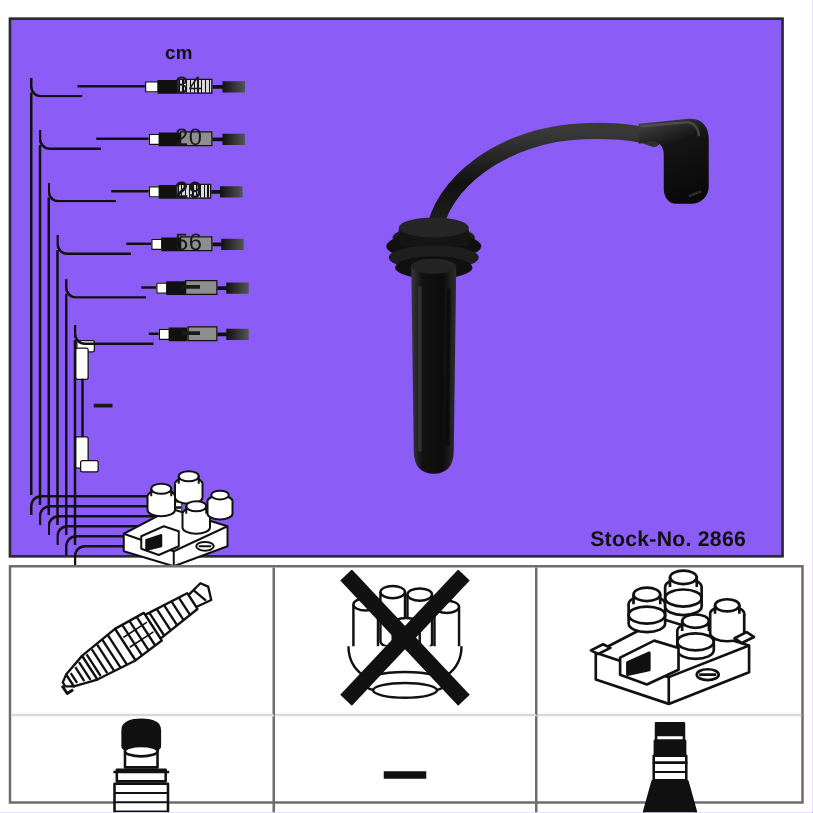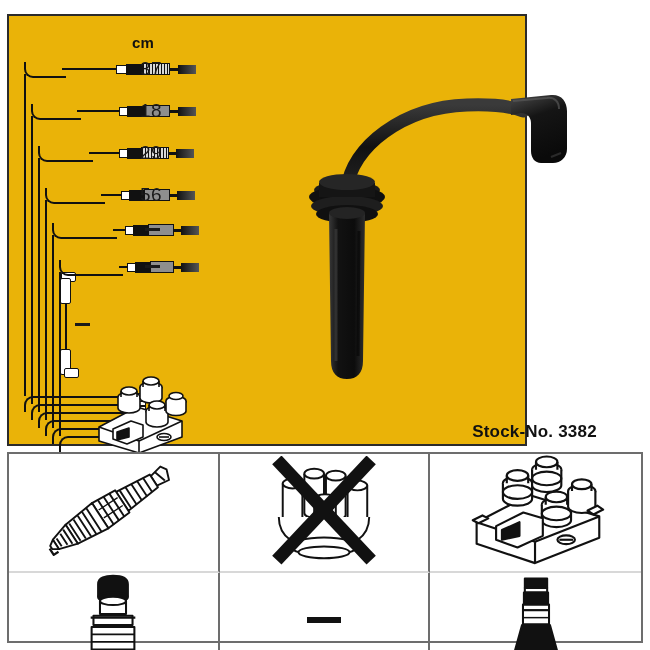--- a/index.html
+++ b/index.html
@@ -14,25 +14,25 @@
     background: #ffffff;
     font-family: "Liberation Sans", sans-serif;
     overflow: hidden;
   }
 
   
   #main-frame {
     position: absolute;
     left: 7px;
     top: 14px;
-    width: 520px;
+    width: 620px;
     height: 432px;
     border: 2px solid #2b2b2b;
     box-sizing: border-box;
-    background: #eab308;
+    background: #8b5cf6;
   }
 
   
   .legend-header {
     position: absolute;
     left: 130px;
     top: 32px;
     font-size: 15px;
     font-weight: bold;
     color: #111;
@@ -230,45 +230,45 @@
     <div class="cable-row" style="left:53px; top:46px; width:100px;">
       <div class="cable-wire" style="left:0; width:57px;"></div>
       <div class="conn" style="left:54px; width:80px;">
         <div class="seg seg-white" style="left:0; top:3px; width:11px; height:9px;"></div>
         <div class="seg seg-black" style="left:10px; top:2px; width:16px; height:11px;"></div>
         <div class="seg seg-hatch" style="left:26px; top:1px; width:28px; height:12px;"></div>
         <div class="seg seg-rod" style="left:54px; top:6px; width:10px; height:3px;"></div>
         <div class="seg seg-tip" style="left:62px; top:3px; width:18px; height:9px;"></div>
       </div>
     </div>
-    <div class="legend-value" style="top:42px;">37</div>
+    <div class="legend-value" style="top:42px;">34</div>
 
     <div class="cable-row" style="left:68px; top:88px; width:100px;">
       <div class="cable-wire" style="left:0; width:45px;"></div>
       <div class="conn" style="left:42px; width:80px;">
         <div class="seg seg-white" style="left:0; top:3px; width:9px; height:9px;"></div>
         <div class="seg seg-black" style="left:8px; top:2px; width:17px; height:11px;"></div>
         <div class="seg seg-gray" style="left:25px; top:1px; width:26px; height:12px;"></div>
         <div class="seg seg-rod" style="left:51px; top:6px; width:10px; height:3px;"></div>
         <div class="seg seg-tip" style="left:59px; top:3px; width:18px; height:9px;"></div>
       </div>
     </div>
-    <div class="legend-value" style="top:84px;">18</div>
+    <div class="legend-value" style="top:84px;">20</div>
 
     <div class="cable-row" style="left:80px; top:130px; width:100px;">
       <div class="cable-wire" style="left:0; width:33px;"></div>
       <div class="conn" style="left:30px; width:80px;">
         <div class="seg seg-white" style="left:0; top:3px; width:9px; height:9px;"></div>
         <div class="seg seg-black" style="left:8px; top:2px; width:14px; height:11px;"></div>
         <div class="seg seg-hatch" style="left:22px; top:1px; width:28px; height:12px;"></div>
         <div class="seg seg-rod" style="left:50px; top:6px; width:9px; height:3px;"></div>
         <div class="seg seg-tip" style="left:57px; top:3px; width:18px; height:9px;"></div>
       </div>
     </div>
-    <div class="legend-value" style="top:126px;">29</div>
+    <div class="legend-value" style="top:126px;font-weight:bold;">29</div>
 
     <div class="cable-row" style="left:92px; top:172px; width:100px;">
       <div class="cable-wire" style="left:0; width:23px;"></div>
       <div class="conn" style="left:20px; width:80px;">
         <div class="seg seg-white" style="left:0; top:3px; width:9px; height:9px;"></div>
         <div class="seg seg-black" style="left:8px; top:2px; width:15px; height:11px;"></div>
         <div class="seg seg-gray" style="left:23px; top:1px; width:26px; height:12px;"></div>
         <div class="seg seg-rod" style="left:49px; top:6px; width:9px; height:3px;"></div>
         <div class="seg seg-tip" style="left:56px; top:3px; width:18px; height:9px;"></div>
       </div>
@@ -421,21 +421,21 @@
         </g>
 
         <path d="M30 152 L66 152 L64 300 C 64 312, 58 318, 48 318
                  C 38 318, 32 312, 32 300 Z" fill="url(#boot-g)"></path>
         <ellipse cx="48" cy="152" rx="18" ry="6" fill="#242424"></ellipse>
         <path d="M37 168 L37 300" fill="none" stroke="#4b4b4b" stroke-width="3" opacity=".45"></path>
         <path d="M60 170 L59 295" fill="none" stroke="#000" stroke-width="3" opacity=".5"></path>
       </svg>
     </div>
 
-    <div id="stock-no" style="left:423px; top:406px;">Stock-No. 3382</div>
+    <div id="stock-no" style="left:423px; top:406px;">Stock-No. 2866</div>
   </div>
 
   <div id="icon-grid">
 
     <div class="cell col1 row1">
       <div>
         <svg viewBox="0 0 170 110" width="160" height="104">
           <g transform="rotate(-33 85 55)" fill="#ffffff" stroke="#111111" stroke-width="2" stroke-linejoin="round">
 
             <path d="M140 44 L154 41 L158 47 L154 58 L140 56 Z"></path>

